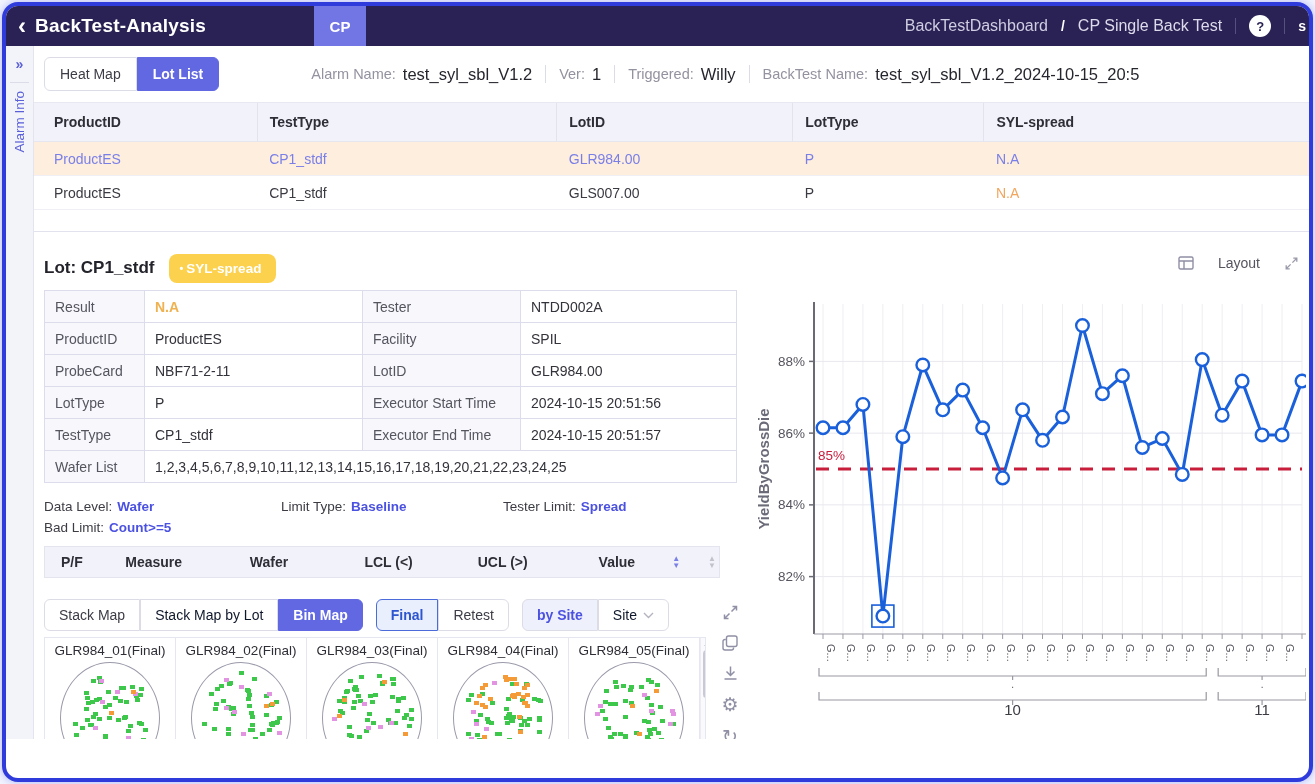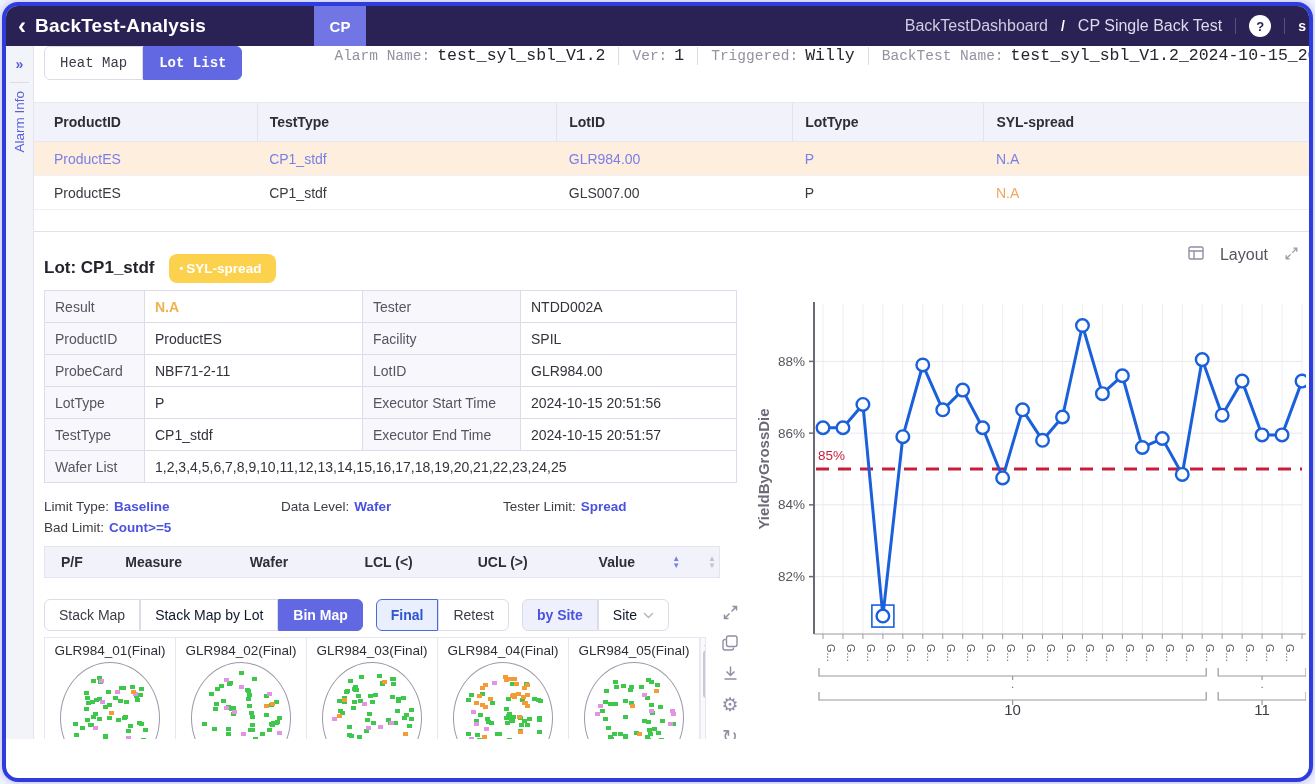--- a/index.html
+++ b/index.html
@@ -18,21 +18,21 @@
   .help{width:22px;height:22px;border-radius:50%;background:#fff;color:#2a2254;font-weight:bold;font-size:13px;display:flex;align-items:center;justify-content:center;cursor:pointer;}
   .user-partial{font-size:14px;font-weight:bold;margin-right:-5px;}
   
   .bodyrow{display:flex;height:693px;}
   .side{width:27px;background:#f3f3fa;border-right:1px solid #e4e4ef;display:flex;flex-direction:column;align-items:center;padding-top:10px;flex-shrink:0;}
   .collapse{color:#5a60d8;font-size:14px;font-weight:bold;cursor:pointer;}
   .side-div{width:19px;height:1px;background:#dcdce8;margin:10px 0 8px;}
   .vlabel{writing-mode:vertical-rl;transform:rotate(180deg);color:#5a60d8;font-size:13.5px;cursor:pointer;}
   .main{flex:1;overflow:hidden;background:#fff;}
   
-  .toolbar{display:flex;align-items:flex-start;height:56px;padding:0 10px;white-space:nowrap;overflow:hidden;font-family:Liberation Mono, monospace;}
+  .toolbar{display:flex;align-items:center;height:56px;padding:0 10px;white-space:nowrap;overflow:hidden;}
   .seg{display:flex;}
   .seg-btn{border:1px solid #dcdce6;background:#fff;color:#3c3c46;font-size:14px;padding:8px 15px;cursor:pointer;}
   .seg-btn.first{border-radius:6px 0 0 6px;}
   .seg-btn.last{border-radius:0 6px 6px 0;}
   .seg-btn.active{background:#6168e1;border-color:#6168e1;color:#fff;font-weight:bold;}
   .fields{display:flex;align-items:center;margin-left:92px;}
   .f-label{color:#93929f;font-size:14.5px;}
   .f-value{color:#26262e;font-size:16.5px;margin-left:7px;}
   .f-sep{width:1px;height:18px;background:#dcdce6;margin:0 13px;}
   
@@ -88,21 +88,21 @@
   .wcircle{position:relative;width:100px;height:112px;margin:2px auto 0;border:1.5px solid #9a9aaa;border-radius:50%;box-sizing:border-box;}
   .dot{position:absolute;width:5px;height:4px;}
   .wscroll{width:11px;background:#fafafd;border-left:1px solid #ececf2;display:flex;flex-direction:column;align-items:center;flex-shrink:0;}
   .sarrow{font-size:7px;color:#8f8fa0;padding-top:2px;}
   .sthumb{width:7px;height:48px;background:#c9c9d4;border-radius:4px;margin-top:3px;cursor:pointer;}
   
   .rail{position:absolute;right:0;top:358px;width:32px;display:flex;flex-direction:column;align-items:center;gap:13px;color:#8f8fa5;}
   .rail svg{cursor:pointer;}
   .uicon{font-size:19px;line-height:19px;color:#8f8fa5;cursor:pointer;}
   
-  .layout-row{display:flex;justify-content:flex-end;align-items:flex-start;height:34px;color:#55555f;font-size:16px;gap:16px;padding-right:8px;}
+  .layout-row{display:flex;justify-content:flex-end;align-items:center;height:34px;color:#55555f;font-size:14px;gap:24px;padding-right:8px;}
   .layout-row svg{cursor:pointer;}
   .layout-label{cursor:pointer;}
   .chart-tabs{display:flex;margin-top:16px;border:1px solid #dcdce6;border-radius:8px;width:fit-content;overflow:hidden;}
   .ctab{padding:9px 17px;font-size:14.5px;color:#9a9aa8;background:#fff;cursor:pointer;}
   .ctab.active{background:#6168e1;color:#fff;font-weight:bold;border-radius:8px;}
   #chart{margin-top:8px;}
 </style>
 </head>
 <body>
 
@@ -239,22 +239,22 @@
                   <td>2024-10-15 20:51:57</td>
                 </tr>
                 <tr>
                   <td class="k">Wafer List</td>
                   <td colspan="3">1,2,3,4,5,6,7,8,9,10,11,12,13,14,15,16,17,18,19,20,21,22,23,24,25</td>
                 </tr>
               </tbody>
           </table>
           <div class="filters" id="filters">
               <div class="fl fl0">
+                <span class="fitem"><span class="fk">Data Level:</span><span class="fv">Wafer</span></span>
                 <span class="fitem"><span class="fk">Limit Type:</span><span class="fv">Baseline</span></span>
-                <span class="fitem"><span class="fk">Data Level:</span><span class="fv">Wafer</span></span>
                 <span class="fitem"><span class="fk">Tester Limit:</span><span class="fv">Spread</span></span>
               </div>
               <div class="fl fl1">
                 <span class="fitem"><span class="fk">Bad Limit:</span><span class="fv">Count&gt;=5</span></span>
               </div>
             </div>
           <div class="measure" id="measure-head">
               <span class="mcol mcol0">P/F</span>
               <span class="mcol mcol1">Measure</span>
               <span class="mcol mcol2">Wafer</span>

